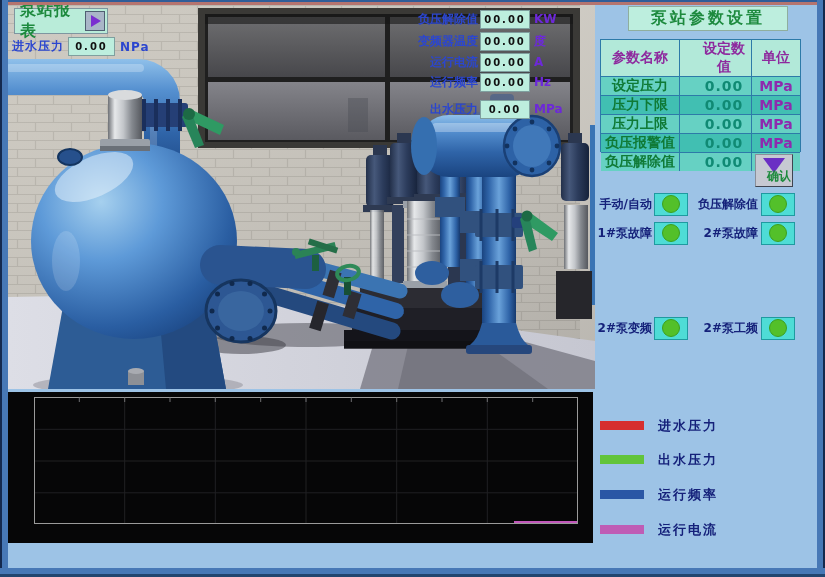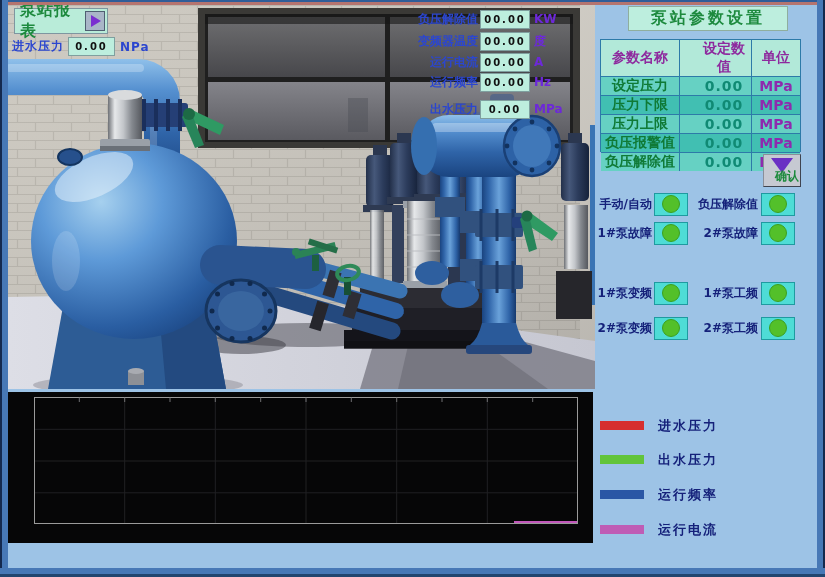--- a/index.html
+++ b/index.html
@@ -50,21 +50,21 @@
   .prow:nth-child(even){background:#66d1c3;}
   .pc{display:flex;align-items:center;justify-content:center;font-size:14px;font-weight:bold;text-align:center;}
   .pc.c1{width:78px;}
   .pc.c2{width:72px;border-left:1px solid #2d7aa8;padding-left:17px;}
   .pc.c3{flex:1;border-left:1px solid #2d7aa8;}
   .prow:first-child .pc{color:#8e2a9e;}
   .pname{color:#0f7a36;}
   .pval{color:#108a74;letter-spacing:1px;}
   .punit{color:#8e2aae;}
 
-  .confirm{position:absolute;left:168px;top:149px;width:38px;height:33px;background:#c6c9d2;
+  .confirm{position:absolute;left:160px;top:149px;width:38px;height:33px;background:#c6c9d2;
     border:1px solid #8a8f9a;border-right-color:#3f4450;border-bottom-color:#3f4450;cursor:pointer;}
   .confirm .tri{position:absolute;left:7px;top:3px;width:0;height:0;
     border-left:11px solid transparent;border-right:11px solid transparent;border-top:15px solid #6a2fc4;}
   .confirm .clab{position:absolute;right:1px;bottom:1px;color:#1c8a3c;font-size:12px;font-weight:bold;letter-spacing:0;}
 
   .srow{position:absolute;left:0;width:223px;height:23px;}
   .slabel{position:absolute;height:23px;line-height:23px;color:#15217a;font-size:12px;font-weight:bold;
     text-align:right;white-space:nowrap;}
   .slabel.sl{left:0;width:57px;}
   .slabel.sr{left:95px;width:68px;}
@@ -426,30 +426,20 @@
     <div class="srow" style="top:217px">
       <span class="slabel sl">1#泵故障</span>
       <div class="led l">
           <div class="dot"></div>
         </div>
       <span class="slabel sr">2#泵故障</span>
       <div class="led r">
           <div class="dot"></div>
         </div>
     </div>
-    <div class="srow" style="top:277px">
-      <span class="slabel sl">1#泵变频</span>
-      <div class="led l">
-          <div class="dot"></div>
-        </div>
-      <span class="slabel sr">1#泵工频</span>
-      <div class="led r">
-          <div class="dot"></div>
-        </div>
-    </div>
     <div class="srow" style="top:312px">
       <span class="slabel sl">2#泵变频</span>
       <div class="led l">
           <div class="dot"></div>
         </div>
       <span class="slabel sr">2#泵工频</span>
       <div class="led r">
           <div class="dot"></div>
         </div>
     </div>

